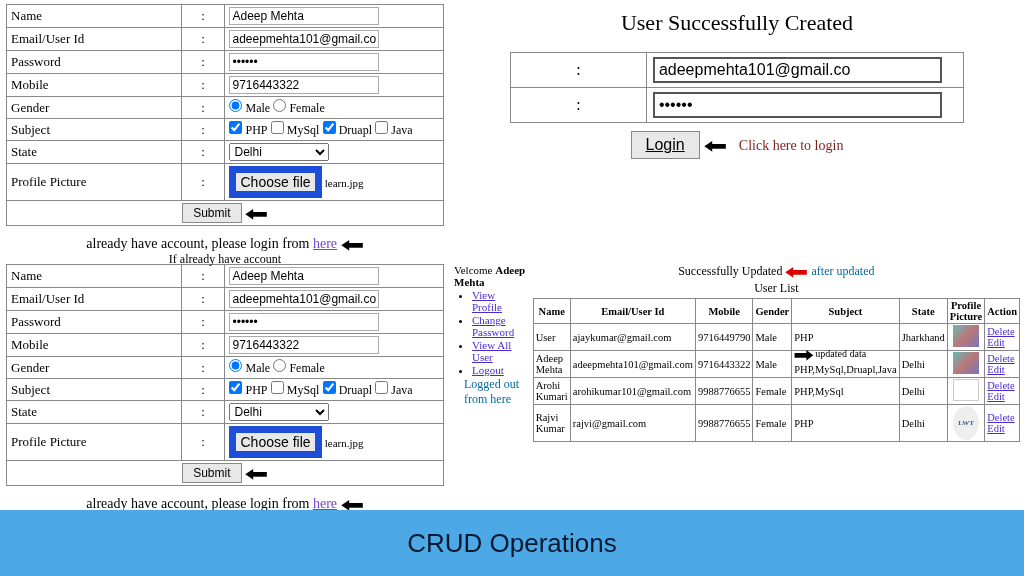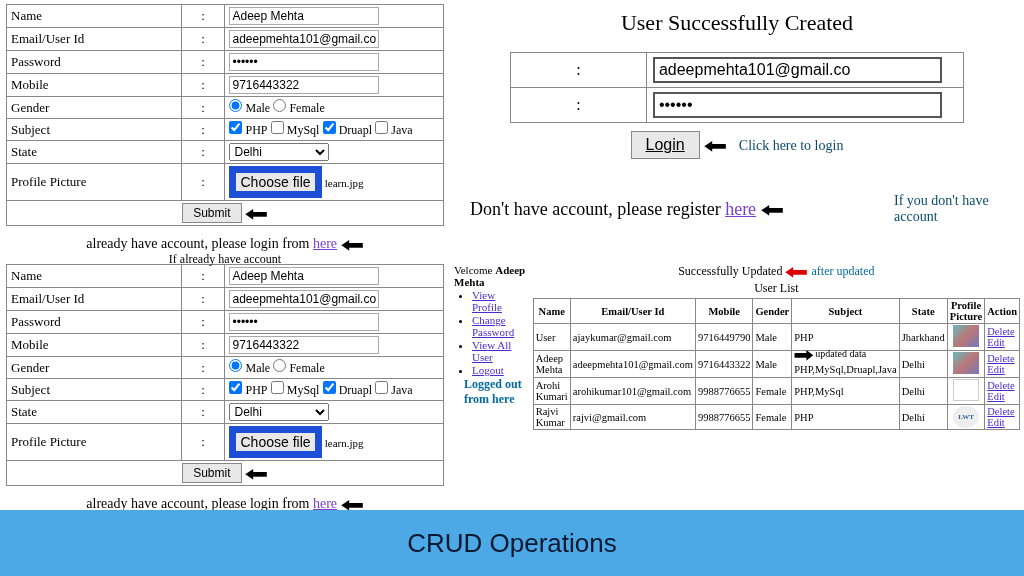--- a/index.html
+++ b/index.html
@@ -25,35 +25,35 @@
 .arrow-r-red { color: #d00; }
 .panel2 { padding: 10px 20px; }
 .success-title { font-family: "Times New Roman", serif; font-size: 22px; text-align: center; margin-bottom: 16px; }
 .login-table { border-collapse: collapse; margin: 0 auto; width: 85%; }
 .login-table td { border: 1px solid #888; padding: 4px 6px; font-size: 16px; }
 .login-table td:first-child { width: 30%; text-align: center; }
 .login-input { width: 95%; font-size: 16px; border: 2px solid #555; padding: 2px 4px; }
 .login-btn { font-size: 16px; background: #e8e8e8; border: 1px solid #888; padding: 4px 14px; text-decoration: underline; }
 .panel2-bottom { margin-top: 30px; display: flex; align-items: center; justify-content: space-between; }
 .register-text { font-size: 18px; font-family: "Times New Roman", serif; }
-.green-side { color: #0c4a6e; font-size: 14px; margin-left: 8px; }
+.green-side { color: #7f1d1d; font-size: 14px; margin-left: 8px; }
 .panel3 { padding: 4px 6px; }
 .panel4 { padding: 4px 4px; display: flex; gap: 6px; font-size: 11px; }
 .nav-col { width: 140px; }
 .nav-list { list-style: disc; margin-left: 18px; }
 .nav-list li { margin: 1px 0; }
 .content-col { flex: 1; }
 .updated-msg { text-align: center; font-size: 12px; }
 .user-list-title { text-align: center; font-size: 12px; margin: 2px 0; }
 .data-table { border-collapse: collapse; width: 100%; font-size: 10.5px; }
 .data-table th, .data-table td { border: 1px solid #888; padding: 1px 2px; text-align: left; }
 .data-table th { font-weight: bold; text-align: center; }
 .data-table td.center { text-align: center; }
 .pic-placeholder { width: 26px; height: 22px; background: linear-gradient(135deg,#6bb,#b77,#77b); display: inline-block; }
-.pic-lwt { width: 26px; height: 22px; border-radius: 50%; background: #eee; display: inline-flex; align-items: center; justify-content: center; font-size: 7px; color: #369; font-weight: bold; }
+.pic-lwt { width: 26px; height: 34px; border-radius: 50%; background: #eee; display: inline-flex; align-items: center; justify-content: center; font-size: 7px; color: #369; font-weight: bold; }
 .footer { position: absolute; bottom: 0; left: 0; right: 0; height: 66px; background: #4da9e6; display: flex; align-items: center; justify-content: center; }
 .footer-text { font-family: sans-serif; font-size: 26px; color: #0a1830; }
 .checkbox-lbl { font-size: 12px; }
 .js-icon { width: 26px; height: 22px; display: inline-block; background: #fff; border: 1px solid #ccc; }
 .login-row-btn td { text-align: center; }
 .action-col { text-align: center; }
 </style>
 </head>
 <body>
 
@@ -142,27 +142,20 @@
           </tr>
       <tr class="login-row-btn">
             <td colspan="2" style="border:none; padding-top:8px;">
         <button class="login-btn">Login</button>
         <span class="arrow-l">⬅</span>
         <span class="green-side">Click here to login</span>
       </td>
           </tr>
     </tbody>
       </table>
-    <div class="panel2-bottom">
-      <div class="register-text">
-        <span>Don't have account, please register </span><a class="link purple-link">here</a>
-        <span class="arrow-l">⬅</span>
-      </div>
-      <div class="green-side" style="width:110px;">If you don't have account</div>
-    </div>
   </div>
 
   <div class="panel3">
     <table class="form-table">
       <tbody>
           <tr>
             <td>Name</td>
             <td>:</td>
             <td><input class="text-input" value="Adeep Mehta" style=""></td>
           </tr>
@@ -229,21 +222,21 @@
 
   <div class="panel4">
     <div class="nav-col">
       <div><span>Velcome </span><b>Adeep Mehta</b></div>
       <ul class="nav-list">
         <li><a class="link">View Profile</a></li>
         <li><a class="link">Change Password</a></li>
         <li><a class="link">View All User</a></li>
         <li><a class="link">Logout</a></li>
       </ul>
-      <div class="red-note" style="margin-left:10px;font-weight:bold;">Logged out from here</div>
+      <div class="red-note" style="margin-left:10px;">Logged out from here</div>
     </div>
     <div class="content-col">
       <div class="updated-msg">
         <span>Successfully Updated</span>
         <span class="arrow-l arrow-r-red">⬅</span>
         <span class="red-note">after updated</span>
       </div>
       <div class="user-list-title">User List</div>
       <table class="data-table">
         <tbody>

